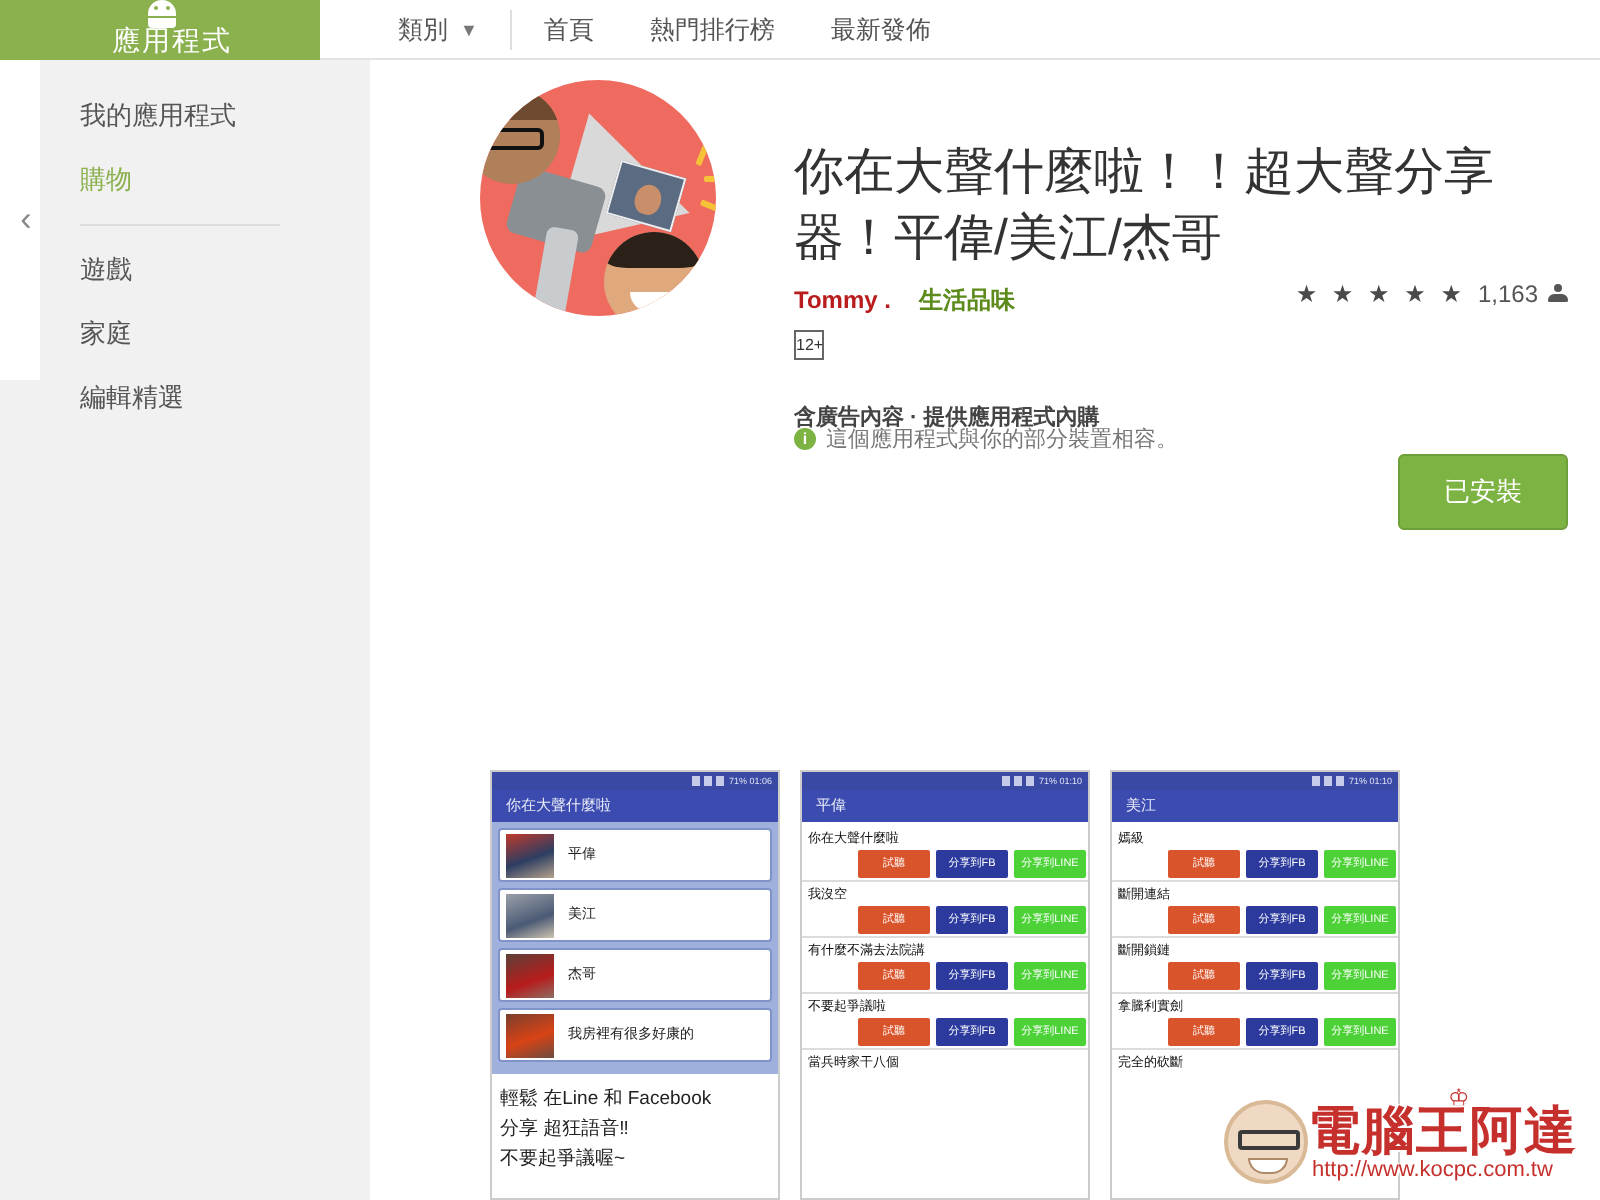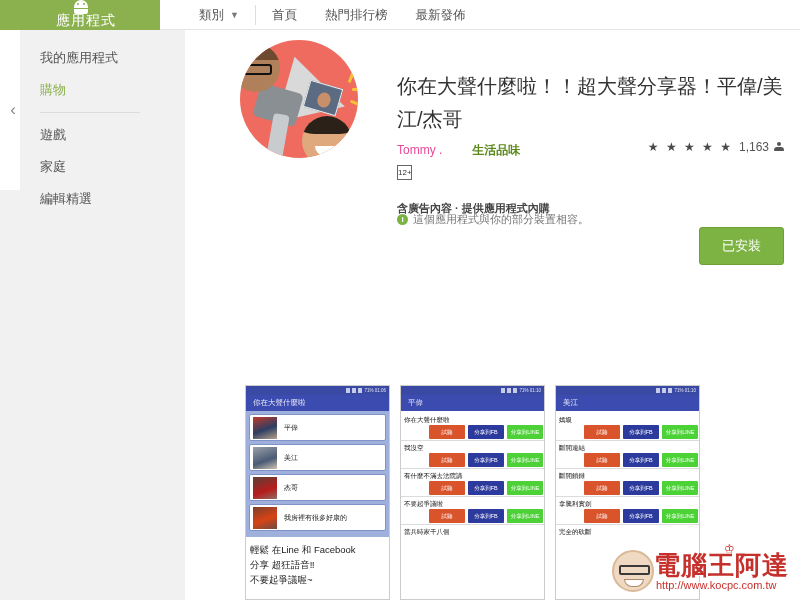--- a/index.html
+++ b/index.html
@@ -103,24 +103,24 @@
     background: #5a6b82; transform: rotate(16deg); border: 1px solid #eee;
   }
   #mega-photo .dot { position: absolute; left: 11px; top: 7px; width: 13px; height: 15px; background: #c98f6b; border-radius: 50% 50% 45% 45%; }
   .spark { position: absolute; background: #f5c238; border-radius: 1px; }
   .spark.s1 { left: 110px; top: 30px; width: 3px; height: 13px; transform: rotate(22deg); }
   .spark.s2 { left: 112px; top: 48px; width: 14px; height: 3px; }
   .spark.s3 { left: 110px; top: 62px; width: 13px; height: 3px; transform: rotate(22deg); }
 
   #app-title {
     position: absolute; left: 212px; top: 40px; width: 390px;
-    font-size: 20px; line-height: 33px; color: #333; font-weight: 400;
+    font-size: 25px; line-height: 33px; color: #333; font-weight: 400;
   }
   #dev-row { position: absolute; left: 212px; top: 112px; display: flex; align-items: baseline; }
-  .dev-name { color: #ec4899; font-size: 12px; font-weight: normal; margin-right: 30px; cursor: pointer; }
+  .dev-name { color: #b91c1c; font-size: 12px; font-weight: bold; margin-right: 14px; cursor: pointer; }
   .dev-cat  { color: #5c8a1b; font-size: 12px; font-weight: bold; cursor: pointer; }
 
   #rating-row {
     position: absolute; right: 16px; top: 110px; display: flex; align-items: center; color: #555;
   }
   #stars { letter-spacing: 2px; font-size: 12px; color: #4a4a4a; margin-right: 6px; }
   #rating-count { font-size: 12px; color: #555; margin-right: 5px; }
   #person-icon { width: 10px; height: 11px; position: relative; }
   #person-icon .h { position: absolute; left: 3px; top: 0; width: 4px; height: 4px; background: #555; border-radius: 50%; }
   #person-icon .b { position: absolute; left: 0; top: 5px; width: 10px; height: 4px; background: #555; border-radius: 4px 4px 1px 1px; }

